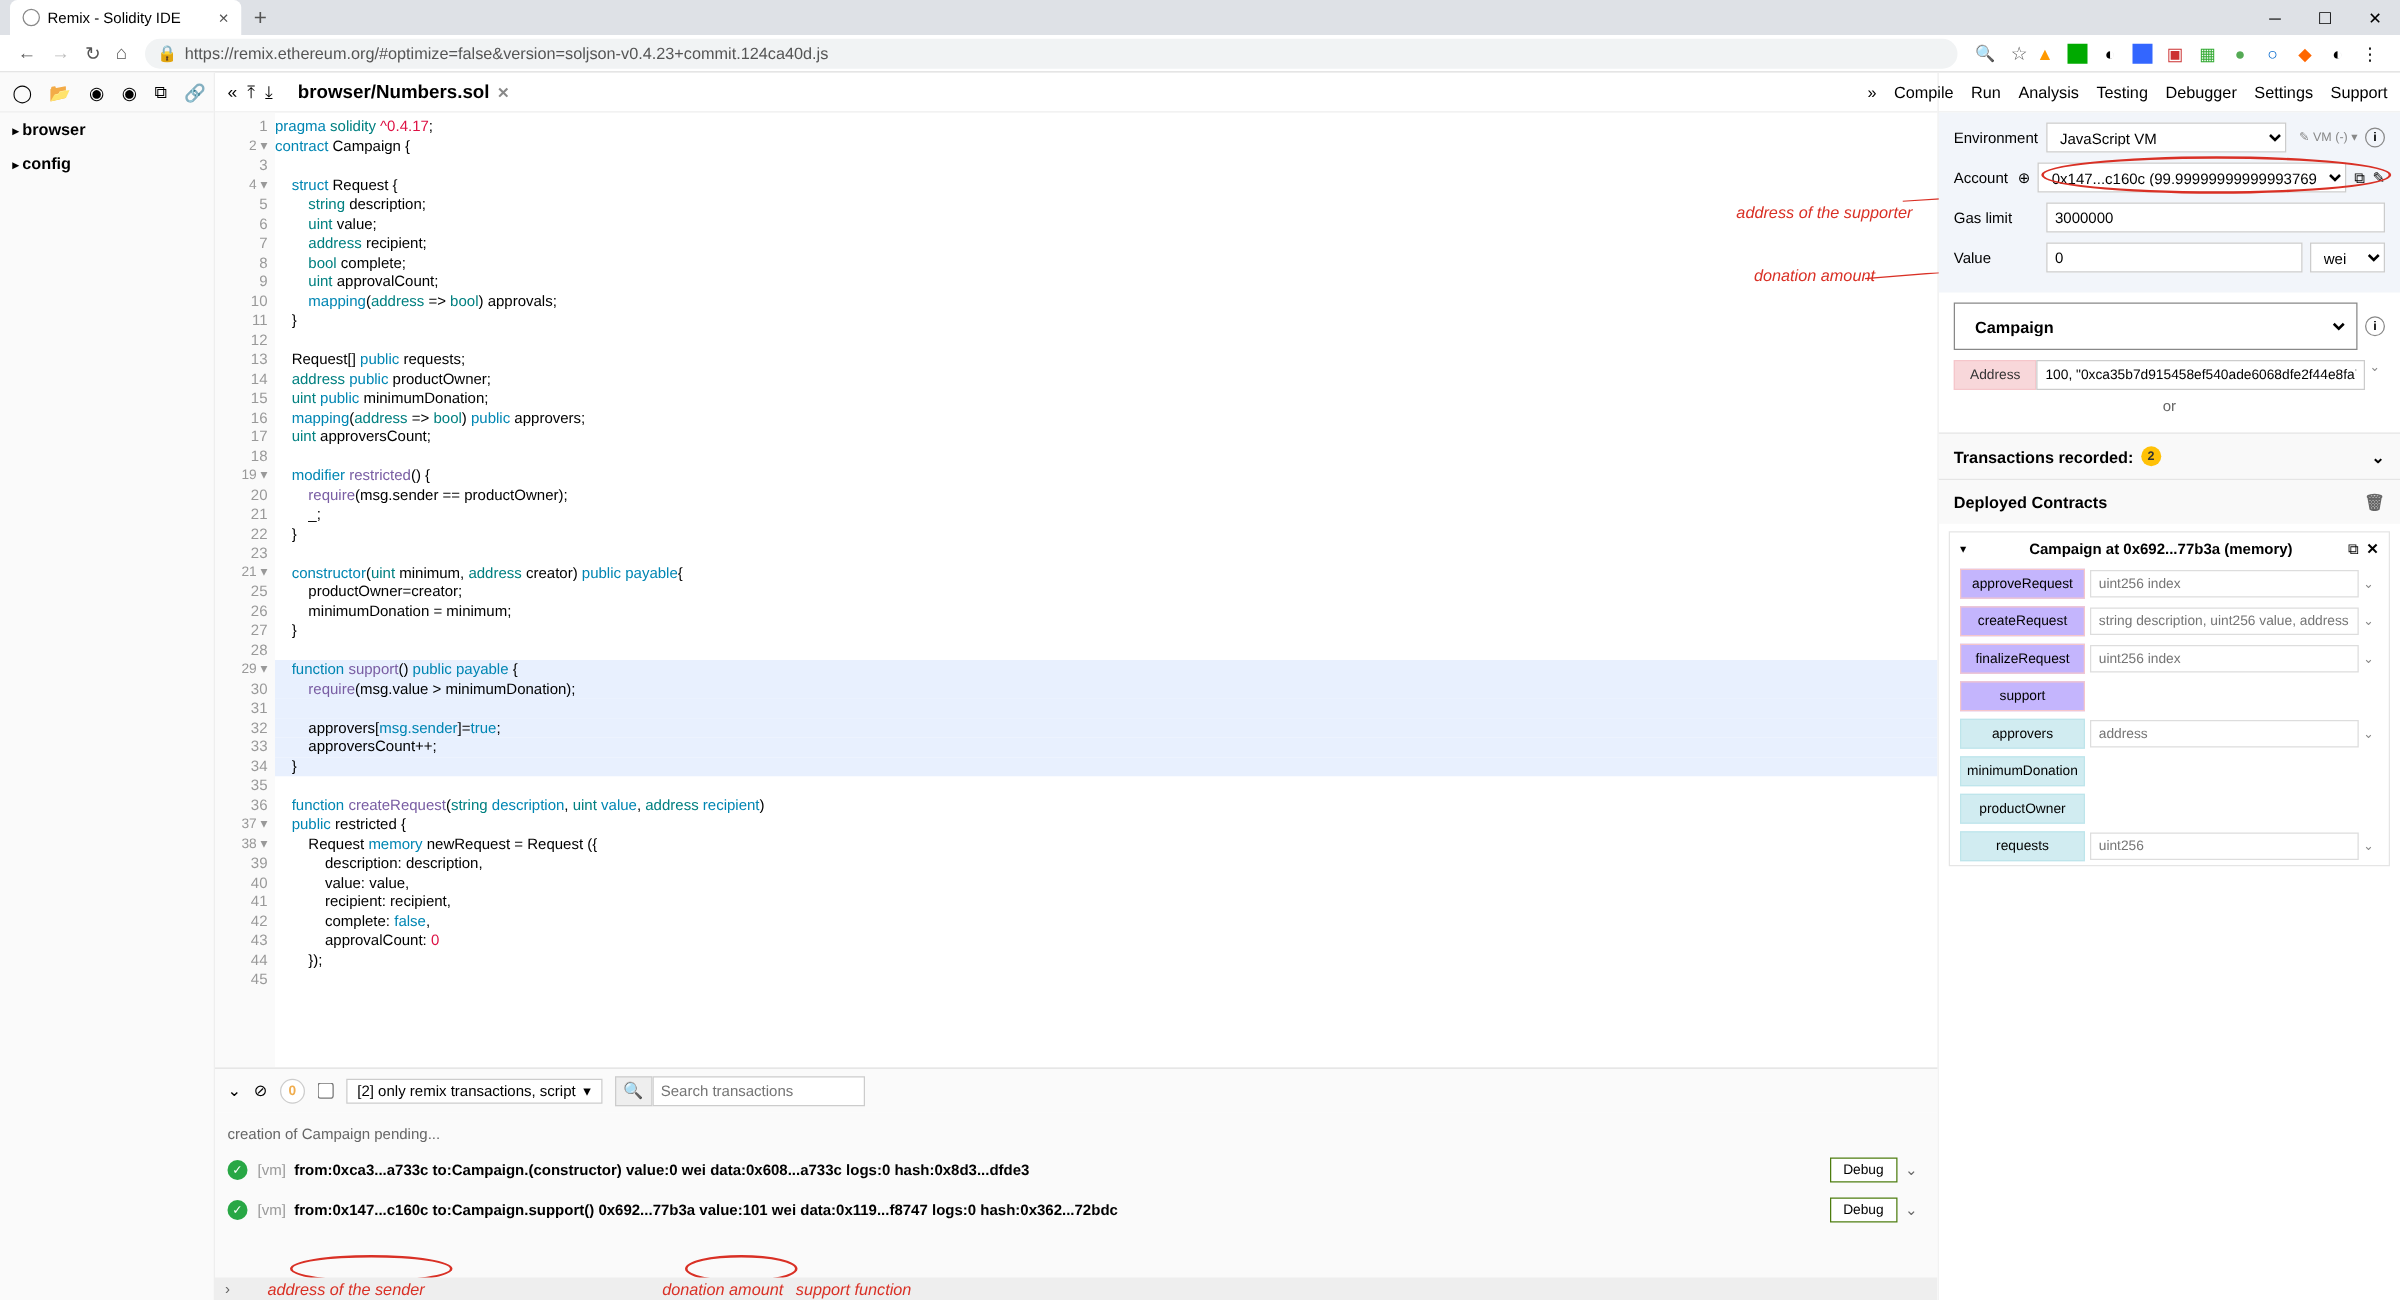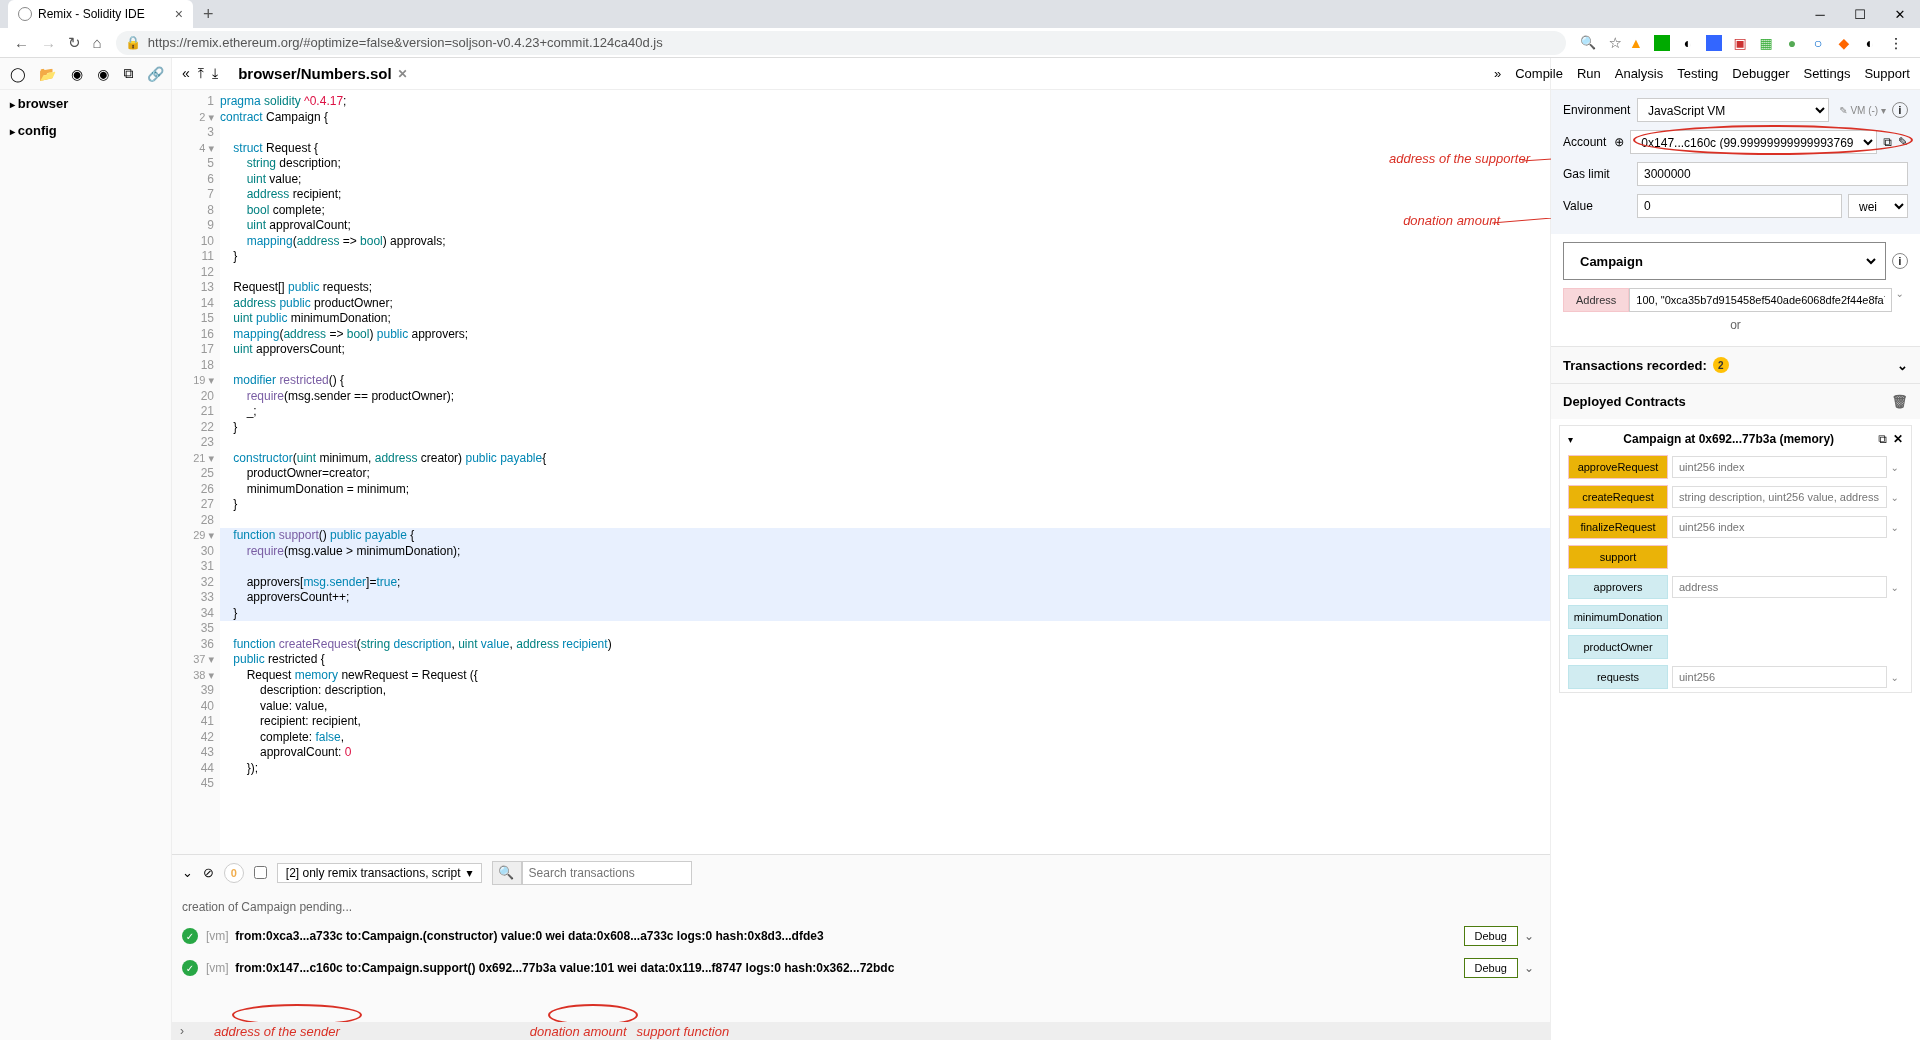--- a/index.html
+++ b/index.html
@@ -70,21 +70,21 @@
 .or-text { text-align:center; padding:6px; color:#666; font-size:12px; }
 .section-hdr { padding:10px 12px; font-size:13px; font-weight:bold; border-top:1px solid #e5e5e5; display:flex; align-items:center; background:#f9f9f9; }
 .count-badge { background:#ffc107; color:#333; border-radius:50%; width:16px; height:16px; display:inline-flex; align-items:center; justify-content:center; font-size:10px; margin-left:6px; }
 .contract-instance { background:#fff; border:1px solid #e5e5e5; margin:6px 8px; }
 .ci-header { padding:6px 8px; display:flex; align-items:center; font-size:12px; }
 .ci-header .caret { margin-right:6px; font-size:10px; }
 .ci-header .copy { margin-left:auto; margin-right:6px; cursor:pointer; }
 .ci-header .close { cursor:pointer; font-weight:bold; }
 .fn-row { display:flex; align-items:center; padding:3px 8px; }
 .fn-btn { width:100px; padding:5px 4px; font-size:11px; text-align:center; cursor:pointer; border:1px solid; }
-.fn-btn.write { background:#eab308; border-color:#f5c6cb; }
+.fn-btn.write { background:#c4b5fd; border-color:#f5c6cb; }
 .fn-btn.read { background:#d1ecf1; border-color:#bee5eb; }
 .fn-input { flex:1; border:1px solid #ddd; padding:4px 6px; font-size:11px; color:#999; margin-left:4px; }
 .fn-expand { padding:0 4px; color:#888; font-size:10px; cursor:pointer; }
 .annot { position:absolute; color:#d93025; font-size:13px; font-style:italic; pointer-events:none; }
 .circle-annot { position:absolute; border:2px solid #d93025; border-radius:50%; pointer-events:none; }
 .trash-icon { margin-left:auto; cursor:pointer; color:#666; }
 svg.arrow { position:absolute; pointer-events:none; }
 </style>
 </head>
 <body>
@@ -233,21 +233,21 @@
         <div class="term-row" style="padding: 6px 0px;"><span class="term-check">✓</span><span class="vm-tag">[vm]</span>&nbsp;&nbsp;<b>from:0xca3...a733c to:Campaign.(constructor) value:0 wei data:0x608...a733c logs:0 hash:0x8d3...dfde3</b><button class="debug-btn">Debug</button><span class="expand-caret">⌄</span></div>
         <div class="term-row" style="padding: 6px 0px;"><span class="term-check">✓</span><span class="vm-tag">[vm]</span>&nbsp;&nbsp;<b>from:0x147...c160c to:Campaign.support() 0x692...77b3a value:101 wei data:0x119...f8747 logs:0 hash:0x362...72bdc</b><button class="debug-btn">Debug</button><span class="expand-caret">⌄</span></div>
         <div style="position:absolute; left:0; bottom:0; right:0; height:18px; background:#eee; display:flex; align-items:center; padding:0 8px;">
         <span style="color:#666;">›</span>
         <span class="annot" style="position:static; margin-left:30px;">address of the sender</span>
         <span class="annot" style="position:static; margin-left:190px;">donation amount</span>
         <span class="annot" style="position:static; margin-left:10px;">support function</span>
       </div>
     </div>
 
-    <div class="annot" style="right:20px; top:93px;">address of the supporter</div>
+    <div class="annot" style="right:20px; top:104px;">address of the supporter</div>
     <svg class="arrow" style="right:-2px; top:98px;" width="30" height="10">
         <line x1="0" y1="5" x2="30" y2="3" stroke="#d93025"></line>
       </svg>
     <div class="annot" style="right:50px; top:155px;">donation amount</div>
     <svg class="arrow" style="right:-2px; top:160px;" width="60" height="10">
         <line x1="0" y1="5" x2="60" y2="0" stroke="#d93025"></line>
       </svg>
   </div>
 
   <div class="right-panel">

